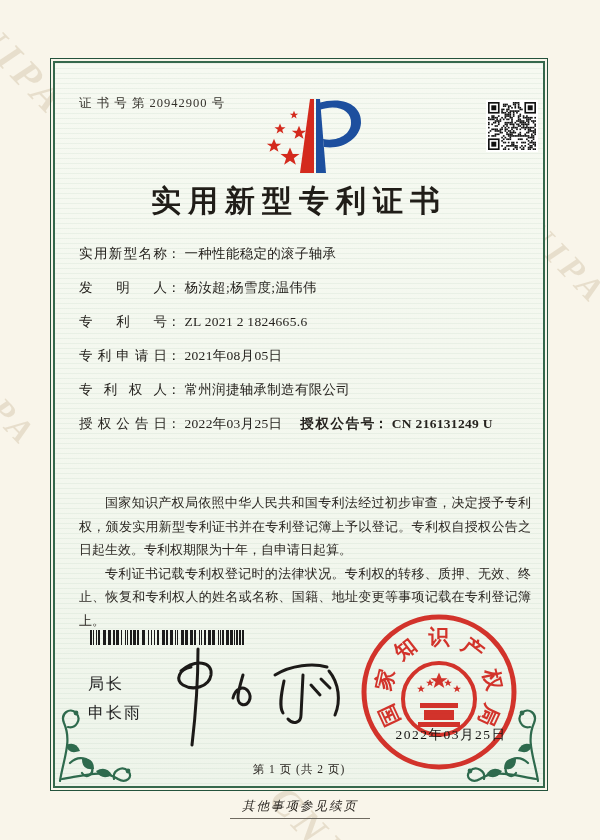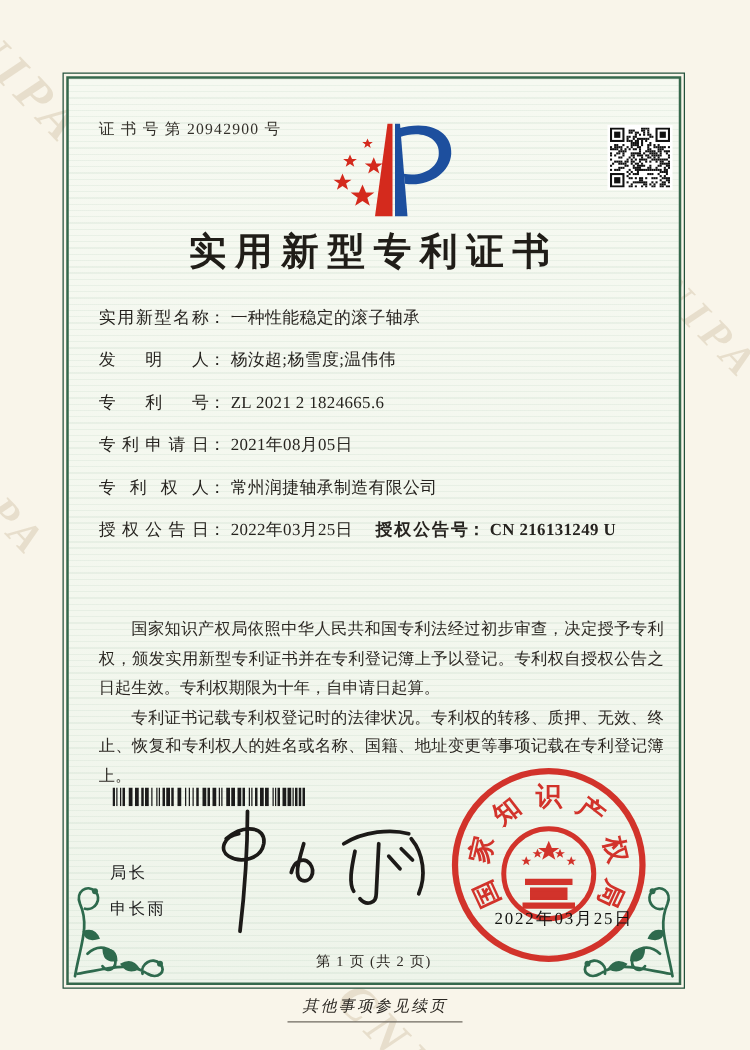--- a/index.html
+++ b/index.html
@@ -82,23 +82,22 @@
     font-size:13px; line-height:23.5px;
     text-align:justify; color:#2b2722;
   }
   .paragraphs p { text-indent:2em; }
 
   
   .barcode { position:absolute; left:35px; top:567px; width:156px; height:15px; }
   .signer {
     position:absolute; left:33px; top:606px;
     font-family:"Liberation Sans","DejaVu Sans",sans-serif;
-    font-size:13px; line-height:29px; color:#222; font-weight:500;
+    font-size:16px; line-height:29px; color:#222; font-weight:500;
     letter-spacing:2px;
-    margin-top:14px;
   }
   .signature { position:absolute; left:96px; top:578px; width:196px; height:112px; }
   .seal { position:absolute; left:303px; top:548px; width:162px; height:162px; opacity:0.92; }
   .seal-date {
     position:absolute; left:310px; top:663px; width:172px;
     font-size:13.5px; letter-spacing:1.5px; color:#131311; text-align:center;
   }
   .page-info {
     position:absolute; left:0; bottom:9px; width:100%;
     text-align:center; font-size:11.5px; letter-spacing:1px; color:#2b2722;margin-top:30px;

